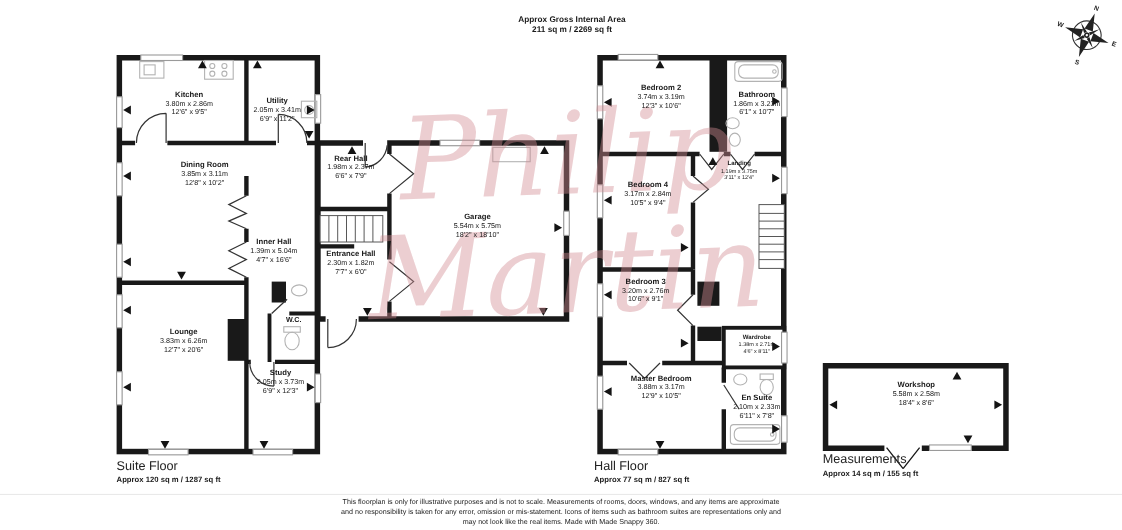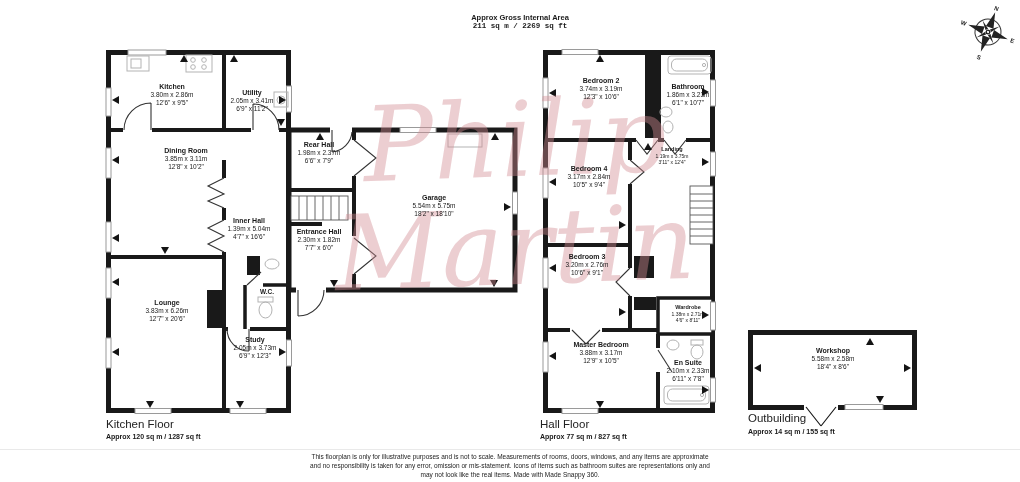--- a/index.html
+++ b/index.html
@@ -255,21 +255,21 @@
       <text x="26" y="0" font-size="6" font-weight="bold" fill="#222" text-anchor="middle" dominant-baseline="central">E</text>
       <text x="0" y="27" font-size="6" font-weight="bold" fill="#222" text-anchor="middle" dominant-baseline="central">S</text>
       <text x="-26" y="0" font-size="6" font-weight="bold" fill="#222" text-anchor="middle" dominant-baseline="central">W</text>
     </g>
   </svg>
 
   <div class="watermark" style="top: 88px; color: rgb(210, 141, 148);">Philip</div>
   <div class="watermark" style="top: 196px; color: rgb(210, 141, 148);">Martin</div>
 
   <div class="hdr" style="top:13px;">Approx Gross Internal Area</div>
-  <div class="hdr" style="top:22px;font-family:Liberation Mono, monospace;">211 sq m / 2269 sq ft</div>
+  <div class="hdr" style="top:22px;">211 sq m / 2269 sq ft</div>
 
   <div class="room-label" style="left:172px;top:82px;">
     <div class="rn">Kitchen</div>
     <div class="rd">3.80m x 2.86m</div>
     <div class="rd">12'6" x 9'5"</div>
   </div>
   <div class="room-label" style="left:252px;top:88px;">
     <div class="rn">Utility</div>
     <div class="rd">2.05m x 3.41m</div>
     <div class="rd">6'9" x 11'2"</div>
@@ -353,25 +353,25 @@
     <div class="rd">2.10m x 2.33m</div>
     <div class="rd">6'11" x 7'8"</div>
   </div>
 
   <div class="room-label" style="left:833px;top:346px;">
     <div class="rn">Workshop</div>
     <div class="rd">5.58m x 2.58m</div>
     <div class="rd">18'4" x 8'6"</div>
   </div>
 
-  <div class="floor-title" style="left:106px;top:418px;">Kitchen Floor</div>
+  <div class="floor-title" style="left:106px;top:418px;">Suite Floor</div>
   <div class="floor-area" style="left:106px;top:433px;">Approx 120 sq m / 1287 sq ft</div>
   <div class="floor-title" style="left:540px;top:418px;">Hall Floor</div>
   <div class="floor-area" style="left:540px;top:433px;">Approx 77 sq m / 827 sq ft</div>
-  <div class="floor-title" style="left:748px;top:412px;">Outbuilding</div>
+  <div class="floor-title" style="left:748px;top:412px;">Measurements</div>
   <div class="floor-area" style="left:748px;top:428px;">Approx 14 sq m / 155 sq ft</div>
 
   <div class="footer-line"></div>
   <div class="disclaimer" style="top:452px;">This floorplan is only for illustrative purposes and is not to scale. Measurements of rooms, doors, windows, and any items are approximate</div>
   <div class="disclaimer" style="top:461px;">and no responsibility is taken for any error, omission or mis-statement. Icons of items such as bathroom suites are representations only and</div>
   <div class="disclaimer" style="top:470px;">may not look like the real items. Made with Made Snappy 360.</div>
 
 </div>
 
 </body></html>

